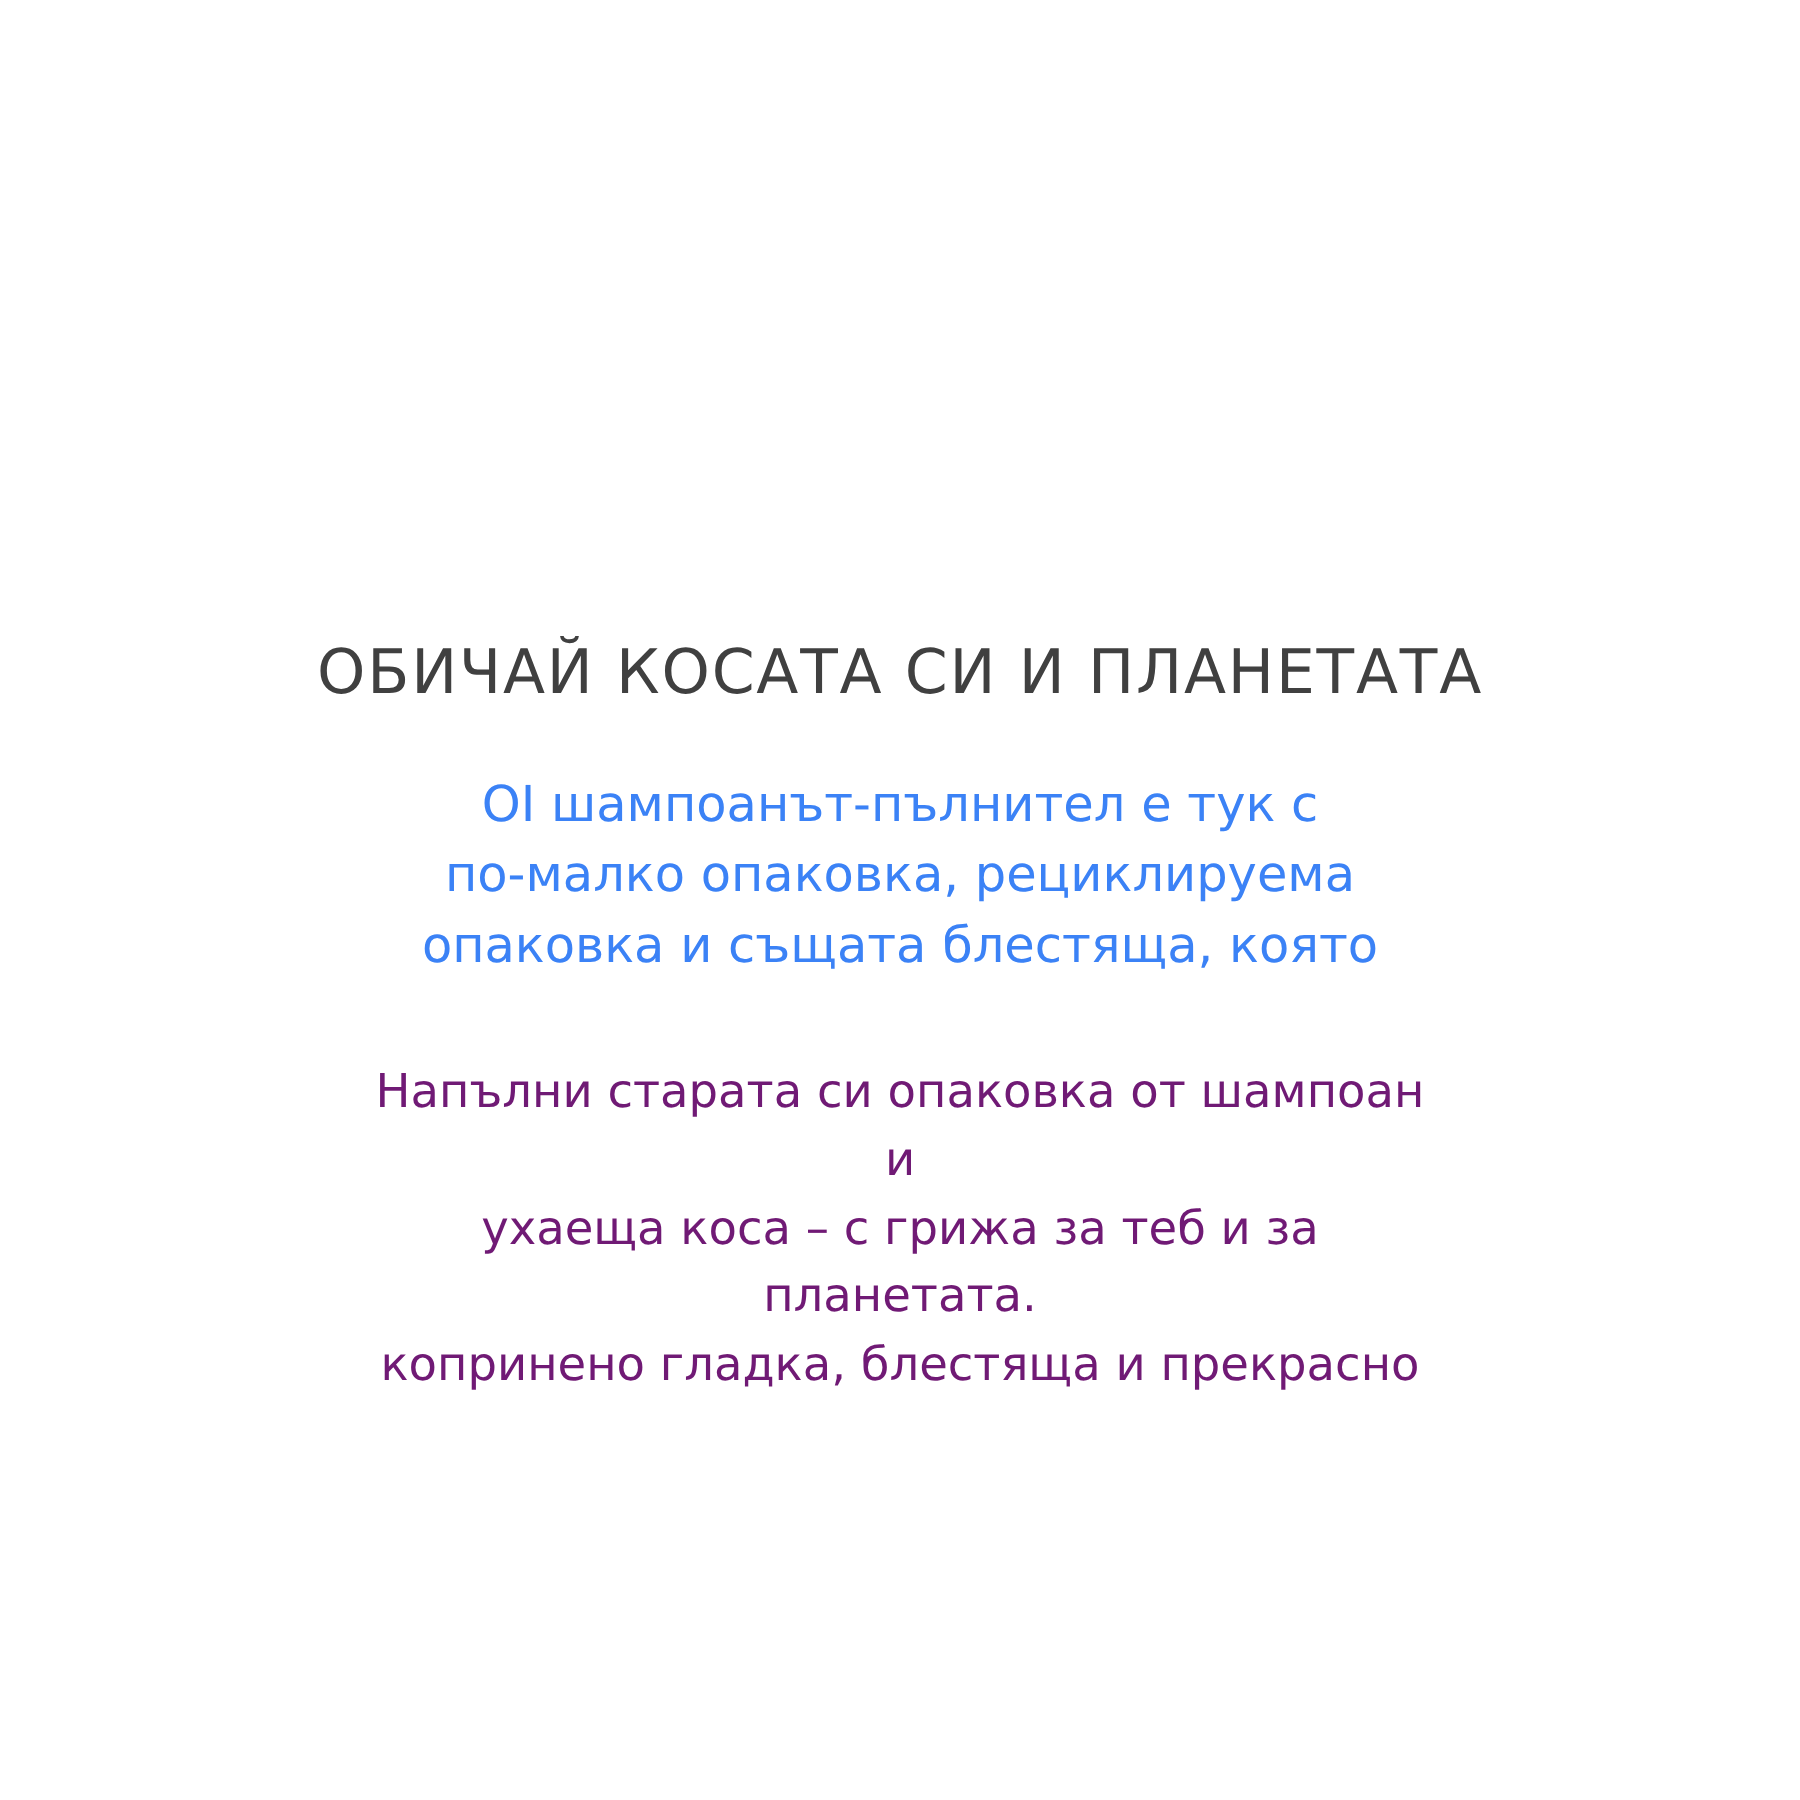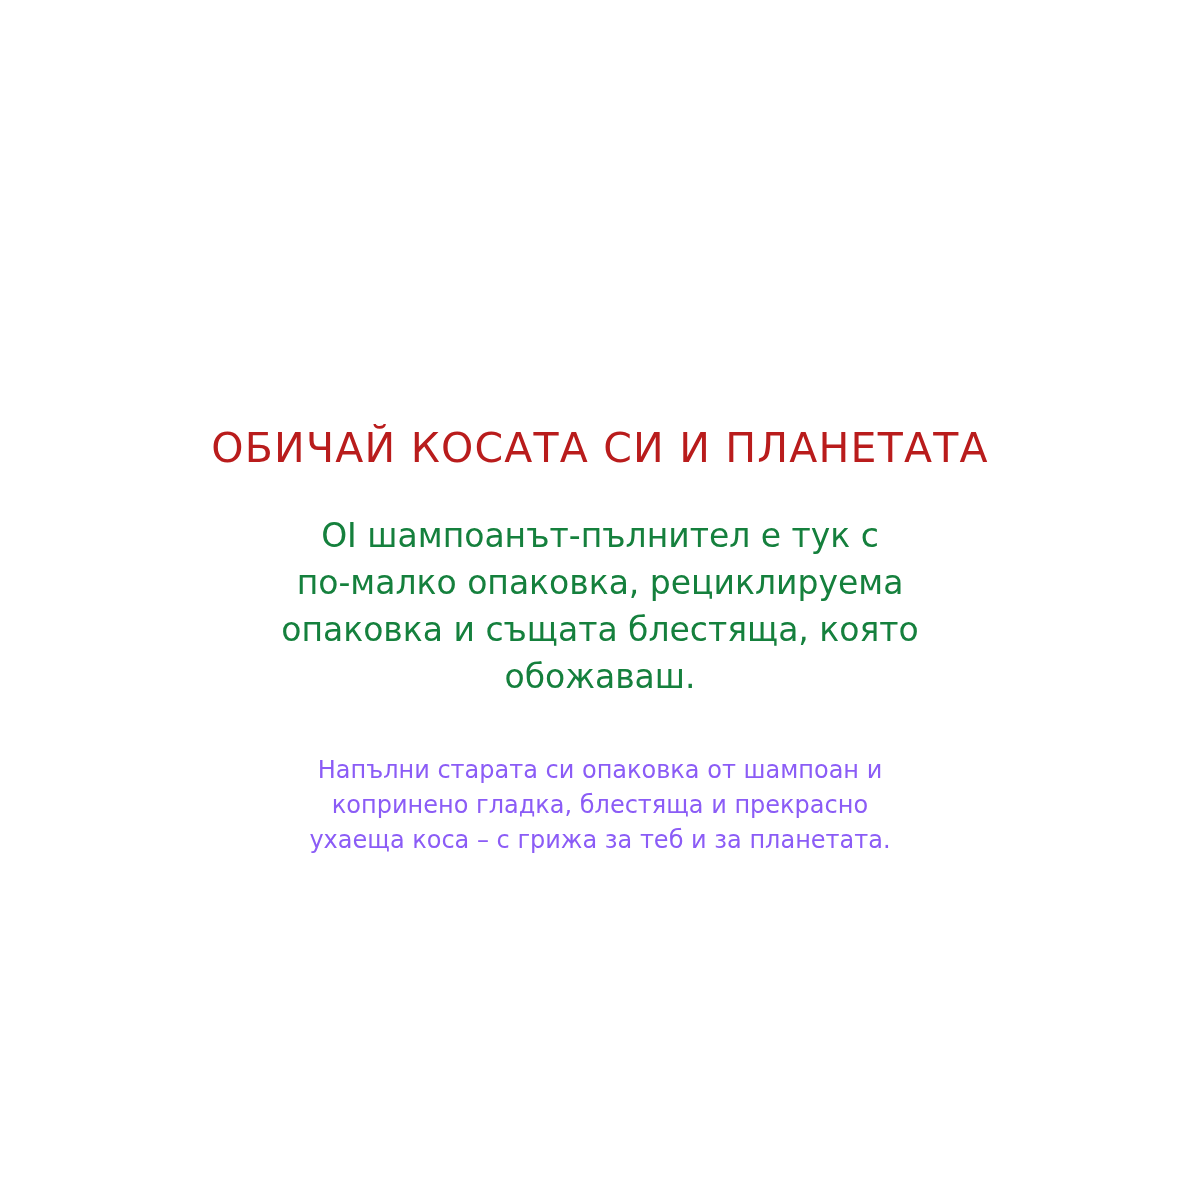--- a/index.html
+++ b/index.html
@@ -29,61 +29,60 @@
     top: 424px;
     left: 0;
     width: 1200px;
     text-align: center;
   }
   .headline {
     font-size: 41px;
     line-height: 1.2;
     letter-spacing: 1.2px;
     font-weight: 400;
-    color: #b91c1c;
+    color: #404040;
     margin: 0 0 40px 0;
     white-space: nowrap;
   }
   .subhead {
     font-size: 33px;
     line-height: 1.42;
     font-weight: 400;
-    color: #15803d;
+    color: #3b82f6;
     margin: 0 auto 52px auto;
     width: 720px;
   }
   .body-copy {
-    font-size: 24px;
+    font-size: 31px;
     line-height: 1.47;
     font-weight: 400;
-    color: #8b5cf6;
+    color: #701a75;
     margin: 12px auto;
     width: 720px;
   }
   .line {
     display: block;
   }
 </style>
 </head>
 <body>
 
 <div class="canvas">
 
   <div class="content-block">
 
     <h1 class="headline">ОБИЧАЙ КОСАТА СИ И ПЛАНЕТАТА</h1>
 
     <p class="subhead">
       <span class="line">OI шампоанът-пълнител е тук с</span>
       <span class="line">по-малко опаковка, рециклируема</span>
       <span class="line">опаковка и същата блестяща, която</span>
-      <span class="line">обожаваш.</span>
     </p>
 
     <p class="body-copy">
       <span class="line">Напълни старата си опаковка от шампоан и</span>
+      <span class="line">ухаеща коса – с грижа за теб и за планетата.</span>
       <span class="line">копринено гладка, блестяща и прекрасно</span>
-      <span class="line">ухаеща коса – с грижа за теб и за планетата.</span>
     </p>
 
   </div>
 
 </div>
 
 </body></html>

